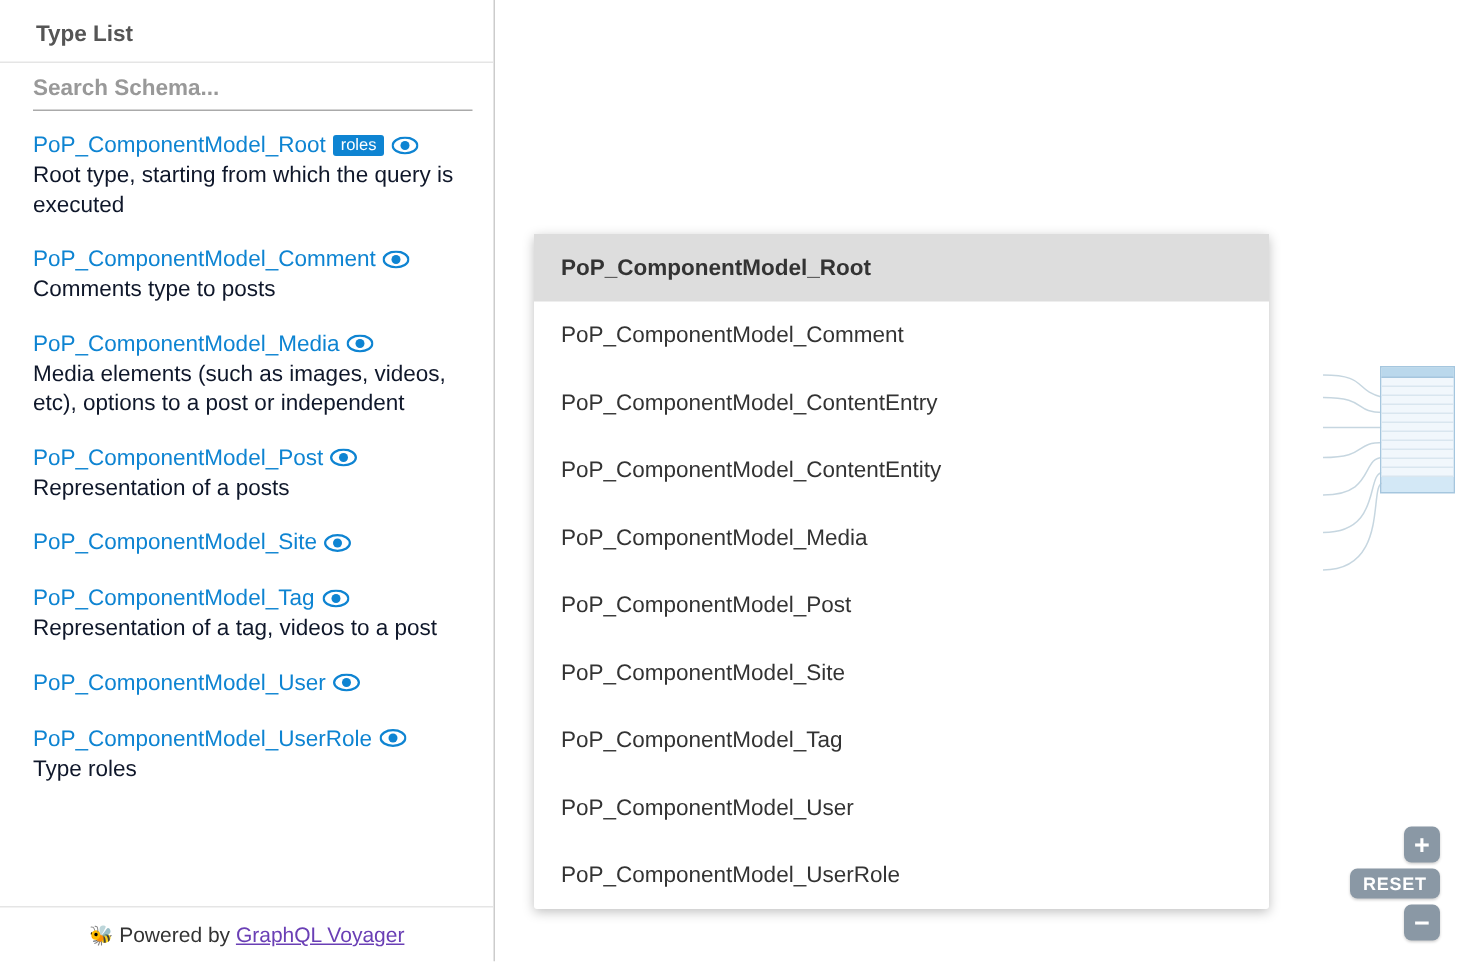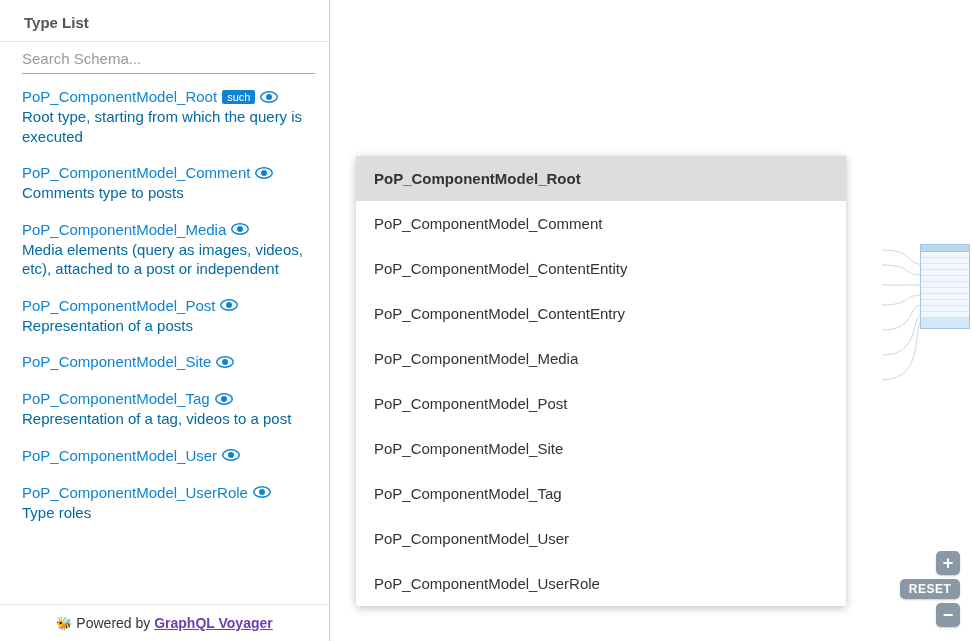--- a/index.html
+++ b/index.html
@@ -1,31 +1,31 @@
 <!DOCTYPE html>
 <html><head>
 <meta charset="utf-8">
 <style>
 * { box-sizing: border-box; margin: 0; padding: 0; }
 body { font-family: -apple-system, BlinkMacSystemFont, "Segoe UI", Helvetica, Arial, sans-serif; font-size: 14px; color: #333; background: #fff; width: 972px; height: 641px; overflow: hidden; position: relative; }
 .sidebar { width: 330px; height: 641px; border-right: 1px solid #ccc; display: flex; flex-direction: column; background: #fff; position: relative; z-index: 2; }
 .header { padding: 14px 14px 10px 24px; font-weight: 700; font-size: 15px; color: #555; border-bottom: 1px solid #e5e5e5; }
 .search-wrap { padding: 0 14px 0 22px; }
-.search { width: 100%; border: none; border-bottom: 1px solid #aaa; padding: 8px 0 6px 0; font-size: 15px; color: #333; outline: none; background: transparent; }
+.search { width: 100%; border: none; border-bottom: 1px solid #aaa; padding: 8px 0 6px 0; font-size: 15px; color: #333; outline: none; background: transparent; font-weight: bold; }
 .search::placeholder { color: #999; }
 .list { flex: 1; overflow-y: auto; padding: 6px 14px 0 22px; }
 .item { padding: 8px 0 10px 0; }
 .item-title { display: flex; align-items: center; flex-wrap: wrap; gap: 5px; margin-bottom: 2px; }
 .type-link { color: #0e84d2; font-size: 15px; cursor: pointer; }
 .root-badge { background: #0e84d2; color: #fff; font-size: 11px; padding: 1px 5px; border-radius: 2px; font-weight: 500; }
 .eye-icon { width: 18px; height: 12px; display: inline-flex; align-items: center; justify-content: center; }
 .eye-icon svg { width: 18px; height: 12px; }
-.desc { font-size: 15px; color: #0369a1; line-height: 1.3; }
+.desc { font-size: 15px; color: #0f172a; line-height: 1.3; }
 .footer { border-top: 1px solid #e5e5e5; padding: 10px 0; text-align: center; font-size: 14px; }
-.footer a { color: #6a3fb5; text-decoration: underline; font-weight: bold; }
+.footer a { color: #6a3fb5; text-decoration: underline; }
 .bee { font-size: 13px; }
 .main { position: absolute; left: 330px; top: 0; width: 642px; height: 641px; background: #fff; }
 .dropdown { position: absolute; left: 26px; top: 156px; width: 490px; background: #fff; box-shadow: 0 2px 8px rgba(0,0,0,0.25); border-radius: 2px; z-index: 5; }
 .dd-selected { background: #ddd; padding: 14px 18px; font-weight: 700; font-size: 15px; }
 .dd-item { padding: 14px 18px; font-size: 15px; cursor: pointer; }
 .graph { position: absolute; right: 0; top: 240px; width: 90px; height: 160px; z-index: 1; opacity: 0.8; }
 .graph-node { position: absolute; right: 2px; top: 4px; width: 50px; height: 85px; background: linear-gradient(#c9e3f5, #c9e3f5); border: 1px solid #8fb8d6; font-size: 4px; }
 .graph-node .row { height: 6px; border-bottom: 1px solid #d0e0ec; background: #eef6fc; }
 .graph-node .hrow { height: 7px; background: #a9cfe8; border-bottom: 1px solid #8fb8d6; }
 .edges { position: absolute; inset: 0; }
@@ -39,21 +39,21 @@
 
 <div class="sidebar">
   <div class="header">Type List</div>
   <div class="search-wrap">
     <input class="search" type="text" placeholder="Search Schema..." style="">
   </div>
   <div class="list" id="type-list">
       <div class="item">
         <div class="item-title">
           <span class="type-link">PoP_ComponentModel_Root</span>
-          <span class="root-badge">such</span>
+          <span class="root-badge">roles</span>
           <span class="eye-icon">
             <svg viewBox="0 0 24 16">
               <ellipse cx="12" cy="8" rx="11" ry="7" fill="none" stroke="#0e84d2" stroke-width="2"></ellipse>
               <circle cx="12" cy="8" r="4" fill="#0e84d2"></circle>
             </svg>
           </span>
         </div>
         <div class="desc">Root type, starting from which the query is executed</div>
       </div>
       <div class="item">
@@ -71,21 +71,21 @@
       <div class="item">
         <div class="item-title">
           <span class="type-link">PoP_ComponentModel_Media</span>
           <span class="eye-icon">
             <svg viewBox="0 0 24 16">
               <ellipse cx="12" cy="8" rx="11" ry="7" fill="none" stroke="#0e84d2" stroke-width="2"></ellipse>
               <circle cx="12" cy="8" r="4" fill="#0e84d2"></circle>
             </svg>
           </span>
         </div>
-        <div class="desc">Media elements (query as images, videos, etc), attached to a post or independent</div>
+        <div class="desc">Media elements (such as images, videos, etc), options to a post or independent</div>
       </div>
       <div class="item">
         <div class="item-title">
           <span class="type-link">PoP_ComponentModel_Post</span>
           <span class="eye-icon">
             <svg viewBox="0 0 24 16">
               <ellipse cx="12" cy="8" rx="11" ry="7" fill="none" stroke="#0e84d2" stroke-width="2"></ellipse>
               <circle cx="12" cy="8" r="4" fill="#0e84d2"></circle>
             </svg>
           </span>
@@ -169,22 +169,22 @@
       <div class="row"></div>
         <div class="row"></div>
         <div class="row"></div>
     </div>
   </div>
 
   <div class="dropdown">
     <div class="dd-selected">PoP_ComponentModel_Root</div>
     <div id="dd-list">
         <div class="dd-item">PoP_ComponentModel_Comment</div>
+        <div class="dd-item">PoP_ComponentModel_ContentEntry</div>
         <div class="dd-item">PoP_ComponentModel_ContentEntity</div>
-        <div class="dd-item">PoP_ComponentModel_ContentEntry</div>
         <div class="dd-item">PoP_ComponentModel_Media</div>
         <div class="dd-item">PoP_ComponentModel_Post</div>
         <div class="dd-item">PoP_ComponentModel_Site</div>
         <div class="dd-item">PoP_ComponentModel_Tag</div>
         <div class="dd-item">PoP_ComponentModel_User</div>
         <div class="dd-item">PoP_ComponentModel_UserRole</div>
       </div>
   </div>
 
   <div class="controls">

